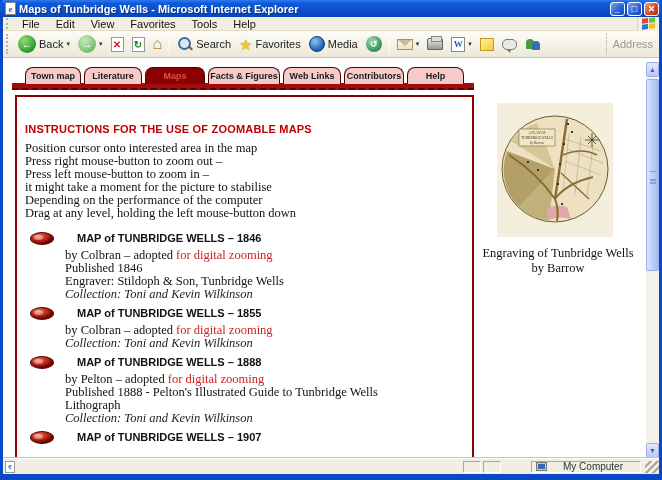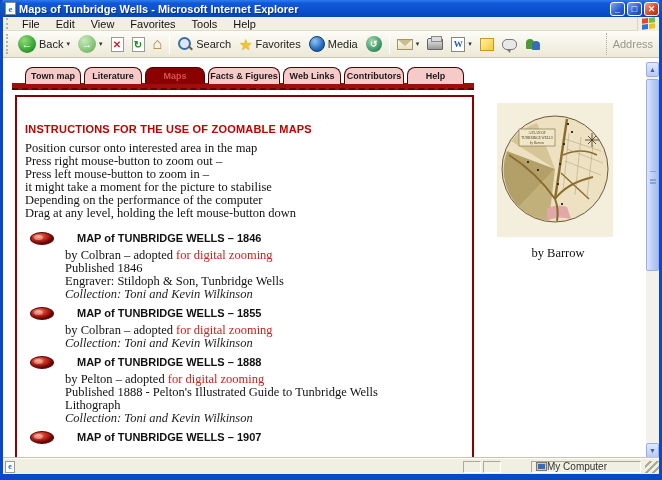--- a/index.html
+++ b/index.html
@@ -120,21 +120,21 @@
 
   
   .statusbar { position:absolute; left:3px; top:458px; width:656px; height:16px; background:#f1efe2;
     border-top:1px solid #fff; box-shadow:0 -1px 0 #c8c4ae; display:flex; align-items:center; z-index:45;
     font:10px "Liberation Sans",sans-serif; color:#333; }
   .sb-pane { height:12px; border:1px solid; border-color:#aca899 #fff #fff #aca899; margin-right:2px; }
   .sb-main { flex:1; display:flex; align-items:center; gap:4px; border:none; padding-left:2px; }
   .sb-doc-ic { width:10px; height:12px; background:#fff; border:1px solid #999; font:bold 8px "Liberation Serif",serif;
     color:#2b6bd8; display:flex; align-items:center; justify-content:center; }
   .sb-small { width:18px; }
-  .sb-zone { width:110px; display:flex; align-items:center; gap:0; padding-left:4px;margin-left:28px; }
+  .sb-zone { width:110px; display:flex; align-items:center; gap:16px; padding-left:4px;margin-left:28px; }
   .monitor { width:11px; height:9px; background:#cfcabc; border:1px solid #777; position:relative; }
   .monitor::before { content:""; position:absolute; left:1px; top:1px; width:7px; height:5px; background:#3a6ab8; }
   .resize-grip { width:14px; height:12px; background:
     repeating-linear-gradient(135deg,transparent 0 3px,#aca899 3px 5px); margin-left:2px; }
 </style>
 </head>
 <body>
 
 <div class="window">
 
@@ -372,20 +372,21 @@
         <text x="40" y="41" font-size="3.4" text-anchor="middle" font-style="italic" fill="#4a3a20" font-family="Liberation Serif, serif">by Barrow</text>
         <g stroke="#3a3020" stroke-width="0.8">
           <path d="M95,30 L95,44"></path>
             <path d="M88,37 L102,37"></path>
           <path d="M91,33 L99,41"></path>
             <path d="M99,33 L91,41"></path>
         </g>
       </svg>
     </div>
     <div class="caption">
+      <div>Engraving of Tunbridge Wells</div>
       <div>by Barrow</div>
     </div>
 
     <div class="scrollbar">
       <div class="sb-btn up">▲</div>
       <div class="sb-thumb"></div>
       <div class="sb-btn down">▼</div>
     </div>
   </div>
 

